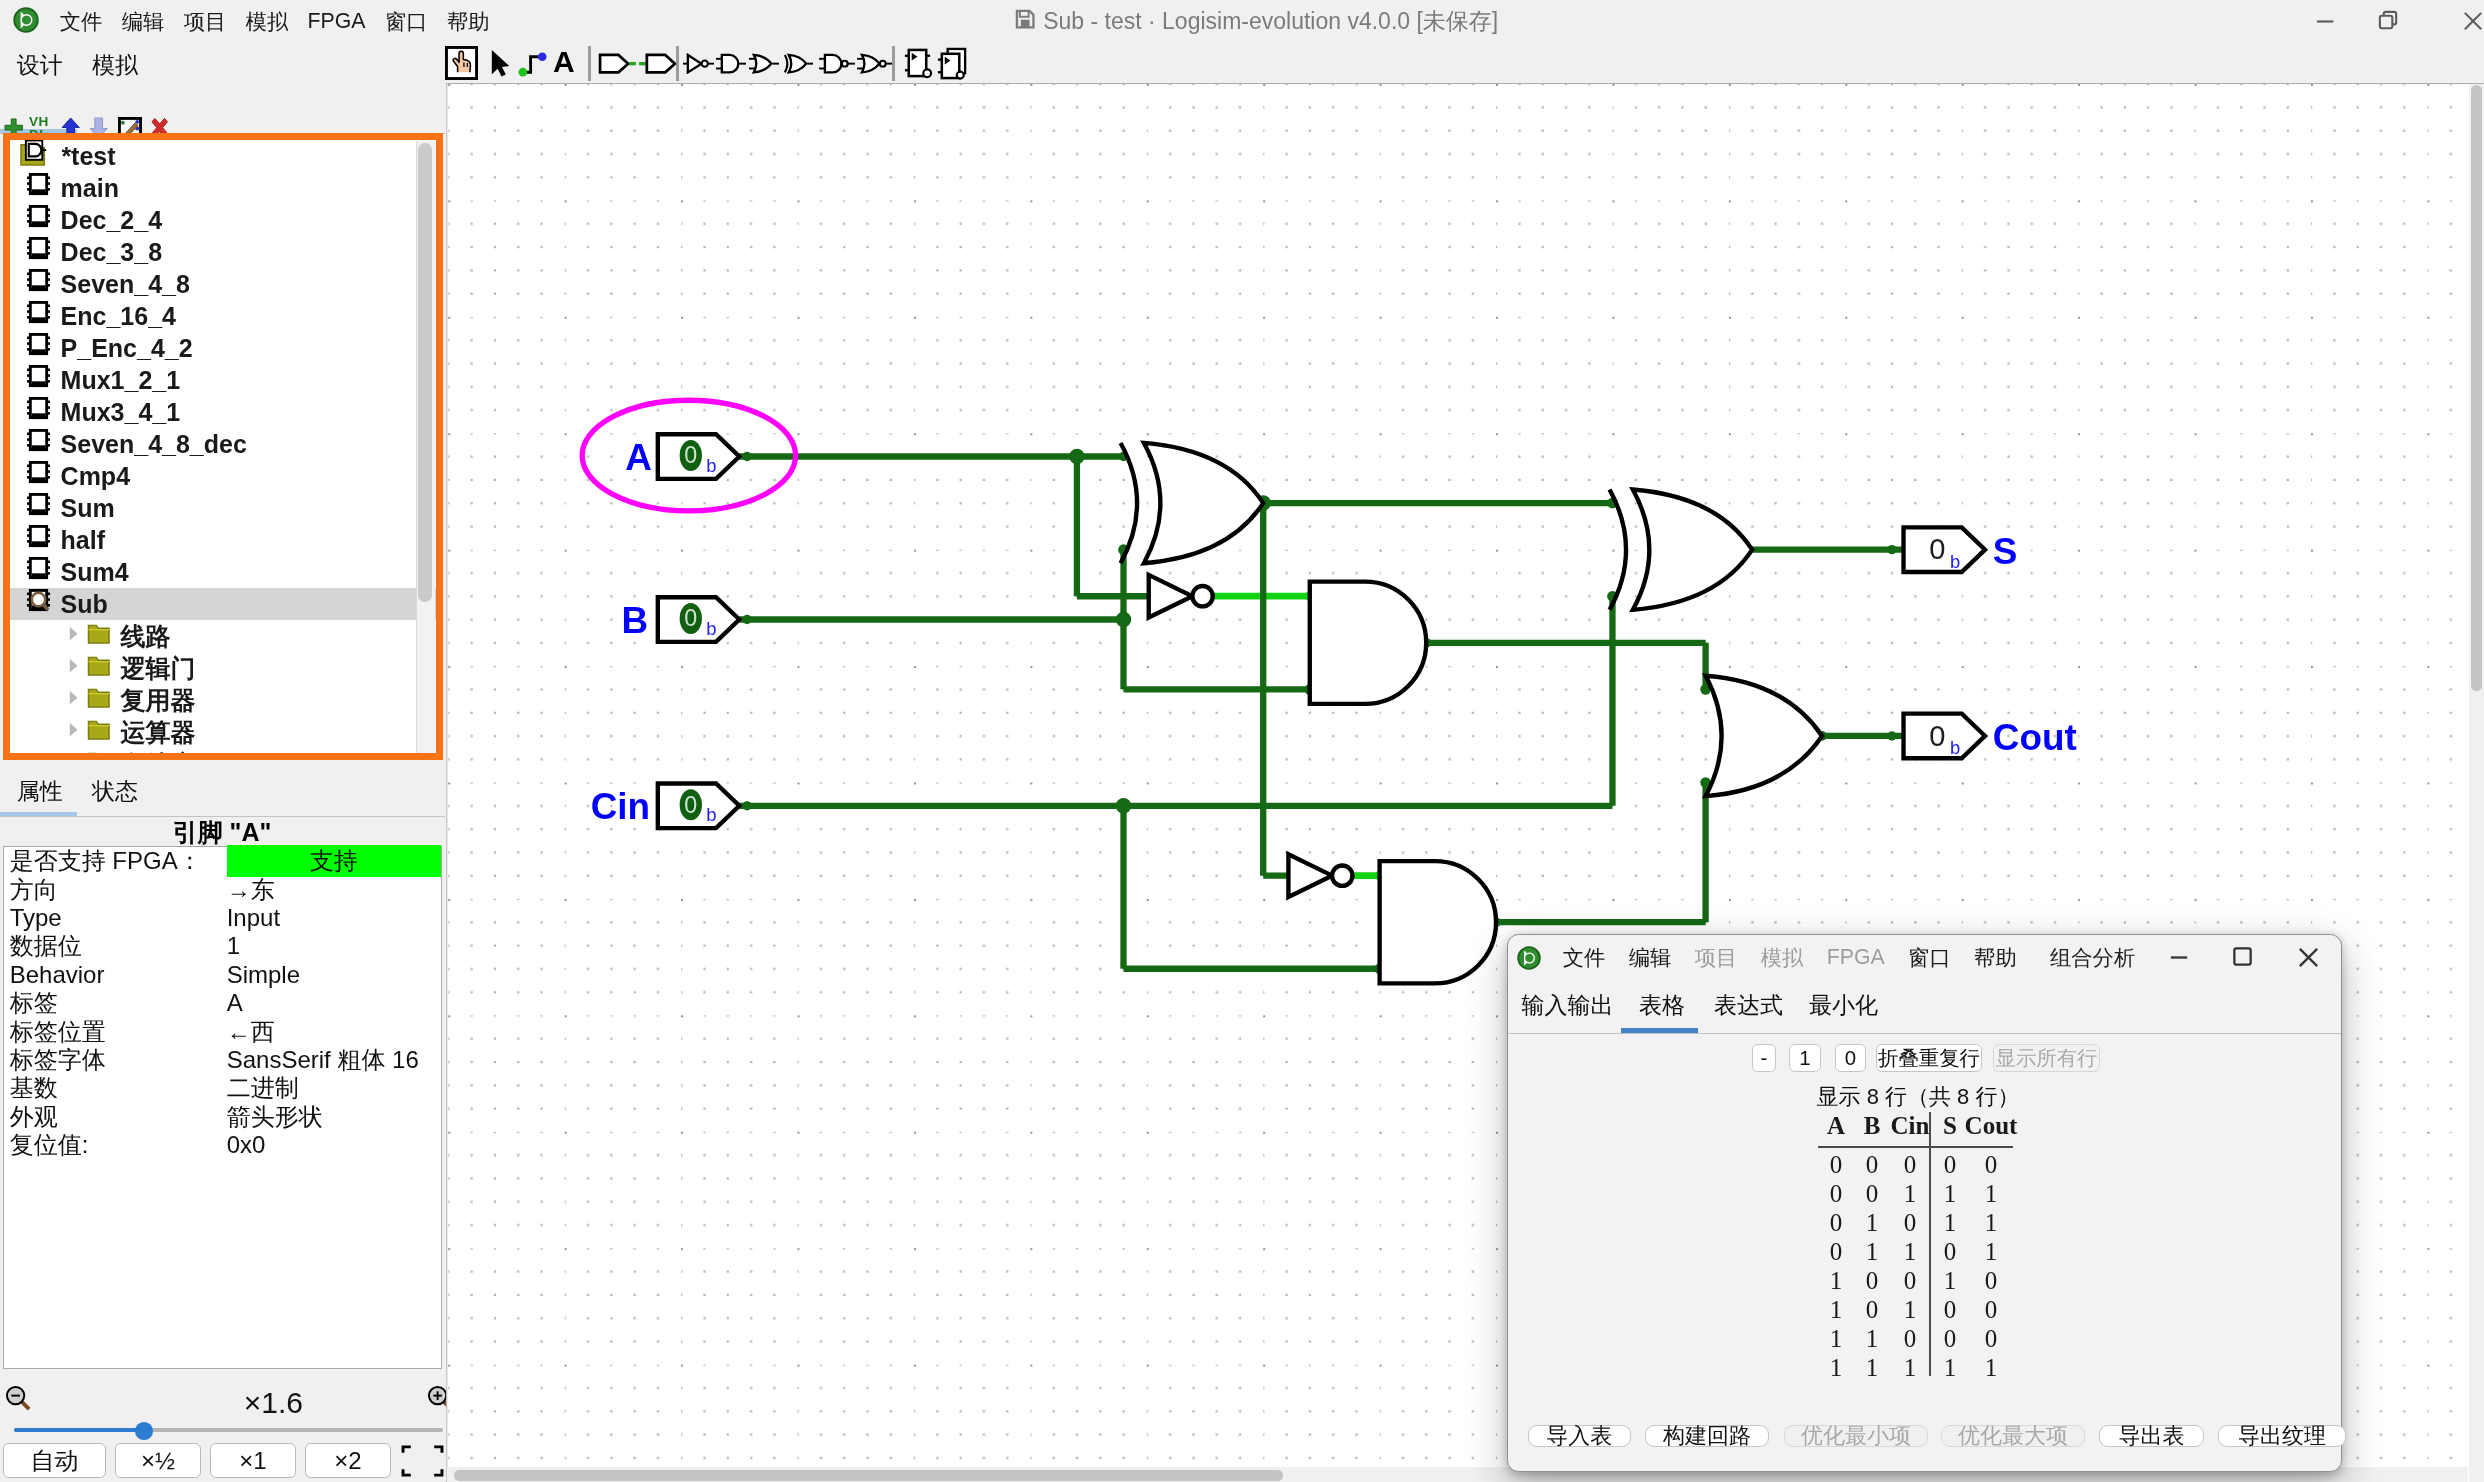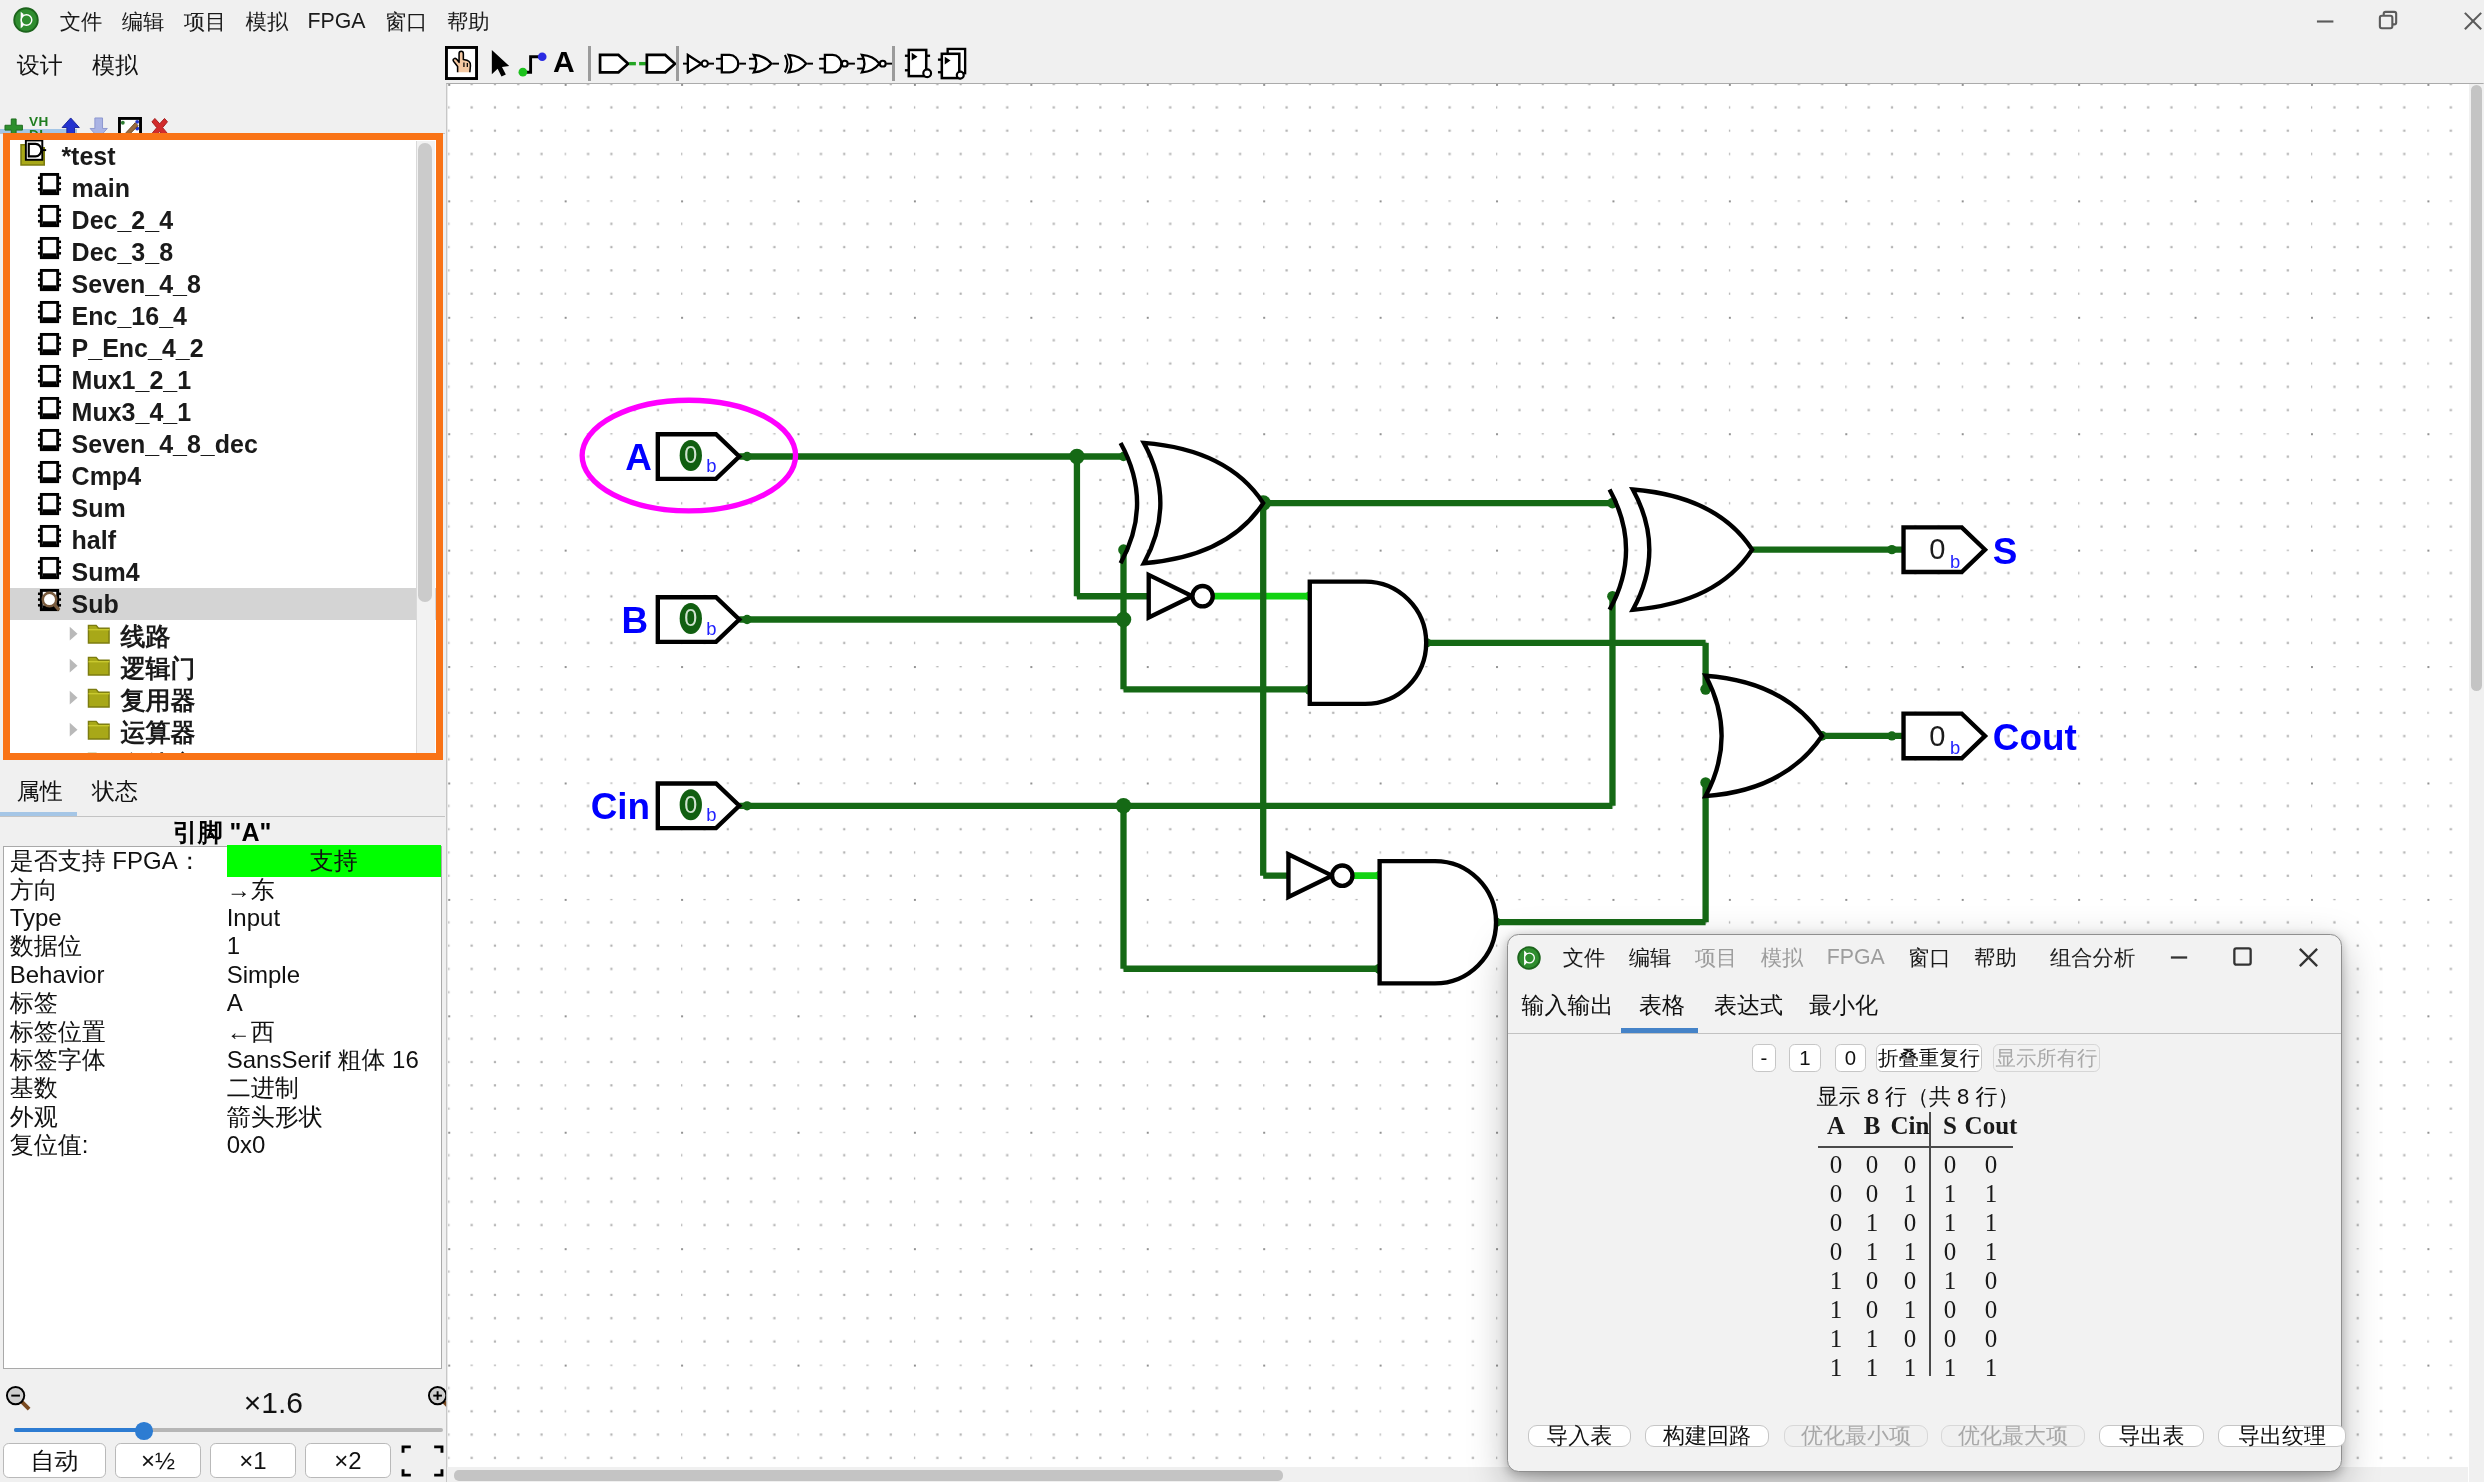--- a/index.html
+++ b/index.html
@@ -29,21 +29,21 @@
 
   
   .exptools{position:absolute;left:0;top:108px;width:446px;height:41px;}
 
   
   .tree{position:absolute;left:2.9px;top:133px;width:440px;height:627px;background:#fff;
         border:7px solid #f97316;box-sizing:border-box;overflow:hidden;}
   .tree-row{height:32px;display:flex;align-items:center;font-weight:bold;font-size:25px;white-space:nowrap;}
   .tree-root{padding-left:8.7px;}
   .tree-root .lbl{margin-left:7.8px;}
-  .tree-circ{padding-left:27px;}
+  .tree-circ{padding-left:16px;}
   .tree-circ .lbl{margin-left:9.7px;}
   .tree-circ:last-child{background:#d4d4d4;}
   .tree-circ .mag{display:none;}
   .tree-circ:last-child .mag{display:block;}
   .tree-lib{padding-left:7.8px;margin-left:44px;}
   .tree-lib .lbl{margin-left:9.7px;}
   .tree-sb{position:absolute;right:1px;top:1px;width:18.4px;height:625px;background:#f2f2f2;border-left:1px solid #d9d9d9;}
   .tree-sb .thumb{position:absolute;left:1.9px;top:1.9px;width:13.6px;height:459px;background:#cbcbcb;border-radius:6.8px;}
 
   
@@ -127,20 +127,30 @@
     <div class="menubar">
 
     <span class="menu-item">文件</span>
         <span class="menu-item">编辑</span>
         <span class="menu-item">项目</span>
         <span class="menu-item">模拟</span>
         <span class="menu-item">FPGA</span>
         <span class="menu-item">窗口</span>
         <span class="menu-item">帮助</span>
       </div>
+    <div class="wtitle">
+      <span>
+        <svg width="20.4" height="20.4" viewBox="0 0 21 21">
+          <path d="M2,2 h13 l4,4 v13 h-17 z" fill="none" stroke="#7b7b7b" stroke-width="2.4"></path>
+          <rect x="6" y="11" width="9" height="8" fill="#7b7b7b"></rect>
+          <rect x="5" y="2" width="9" height="6" fill="none" stroke="#7b7b7b" stroke-width="2"></rect>
+        </svg>
+      </span>
+      <span>Sub - test · Logisim-evolution v4.0.0 [未保存]</span>
+    </div>
     <span class="winctl" style="left:2315px;">
       <svg width="21.3" height="43" viewBox="0 0 22 44">
           <line x1="2" y1="22" x2="19" y2="22" stroke="#5b5b5b" stroke-width="2.2"></line>
         </svg>
     </span>
     <span class="winctl" style="left:2377px;">
       <svg width="23" height="43" viewBox="0 0 24 44">
         <path d="M7,16 v-2 a2,2 0 0 1 2,-2 h9 a2,2 0 0 1 2,2 v9 a2,2 0 0 1 -2,2 h-2" fill="none" stroke="#5b5b5b" stroke-width="2.2"></path>
         <rect x="3" y="16" width="13" height="13" rx="2" fill="#f0f0f0" stroke="#5b5b5b" stroke-width="2.2"></rect>
       </svg>

